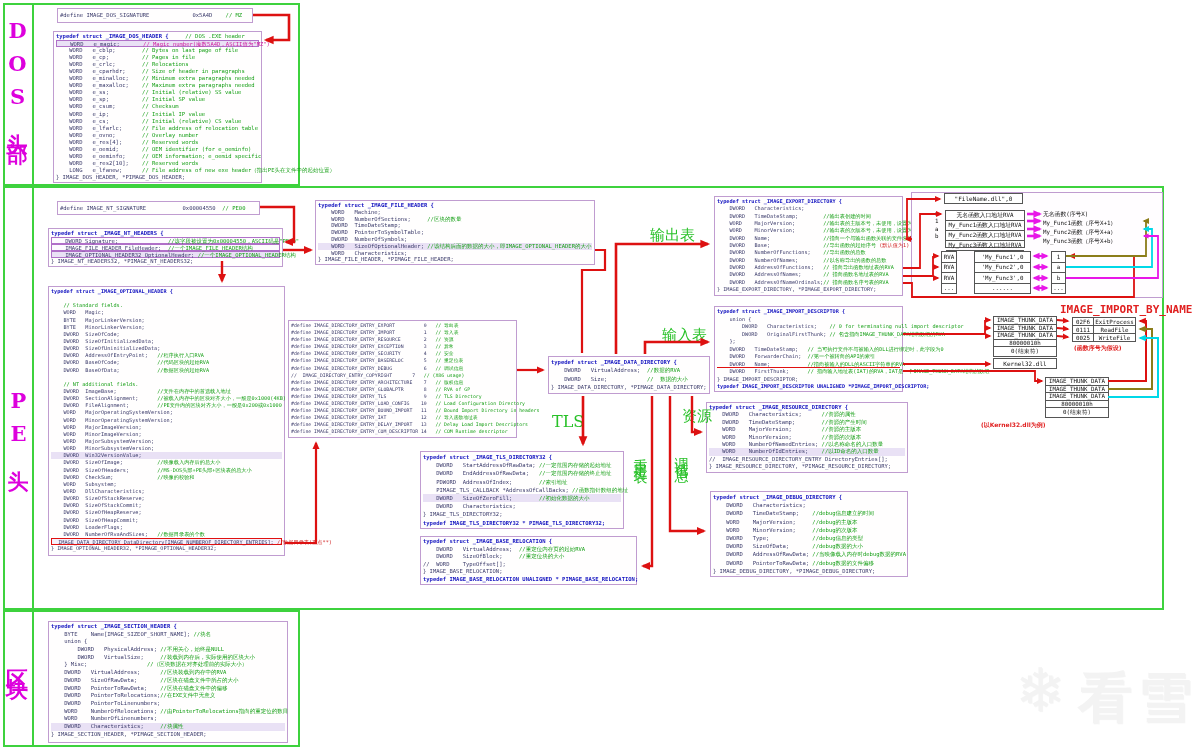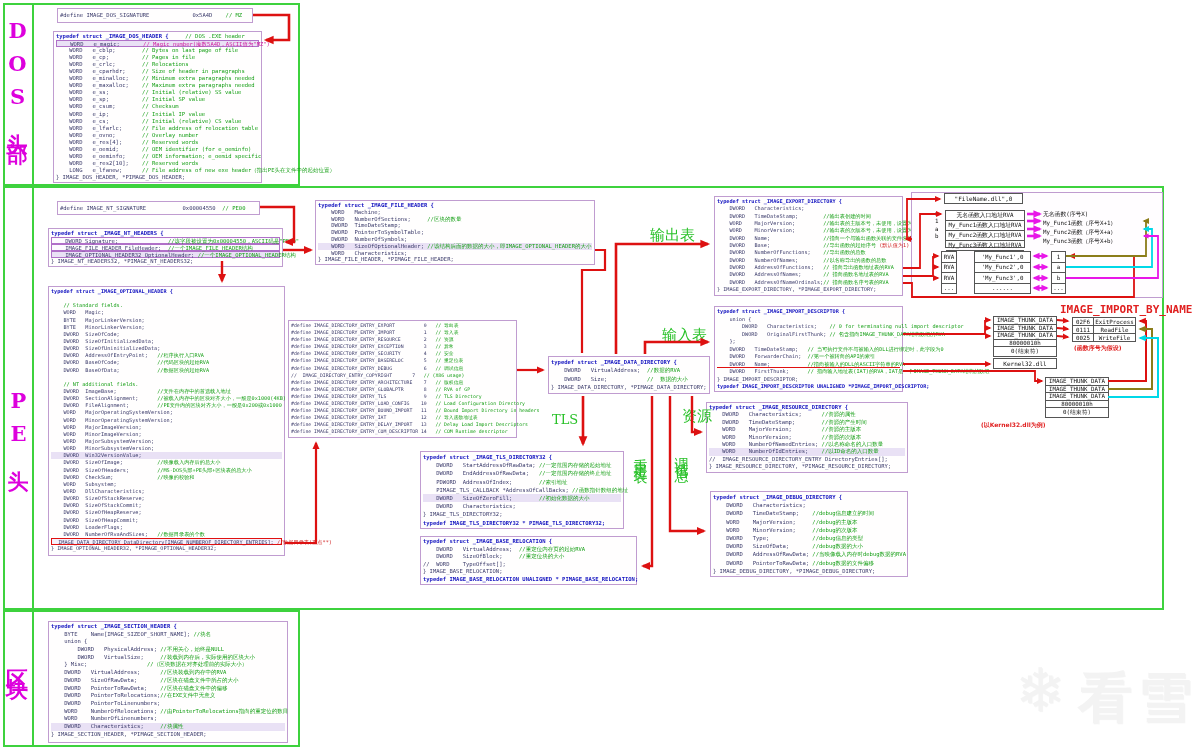--- a/index.html
+++ b/index.html
@@ -76,21 +76,21 @@
 <div class="cbox" style="left:714px;top:306px;width:189px;height:86px;--lh:7.5px;font-size:5.2px"><div class="cl"><span class="kw">typedef struct _IMAGE_IMPORT_DESCRIPTOR {</span></div><div class="cl"><span class="cd">    union {</span></div><div class="cl"><span class="cd">        DWORD   Characteristics;    </span><span class="cm">// 0 for terminating null import descriptor</span></div><div class="cl"><span class="cd">        DWORD   OriginalFirstThunk; </span><span class="cm">// 包含指向IMAGE_THUNK_DATA结构数组的RVA</span></div><div class="cl"><span class="cd">    };</span></div><div class="cl"><span class="cd">    DWORD   TimeDateStamp;   </span><span class="cm">// 当可执行文件不与被输入的DLL进行绑定时，此字段为0</span></div><div class="cl"><span class="cd">    DWORD   ForwarderChain;  </span><span class="cm">//第一个被转向的API的索引</span></div><div class="cl hl-uline"><span class="cd">    DWORD   Name;            </span><span class="cm">//指向被输入的DLL的ASCII字符串的RVA</span></div><div class="cl"><span class="cd">    DWORD   FirstThunk;      </span><span class="cm">// 指向输入地址表(IAT)的RVA，IAT是一个IMAGE_THUNK_DATA结构的数组</span></div><div class="cl"><span class="cd">} IMAGE_IMPORT_DESCRIPTOR;</span></div><div class="cl"><span class="kw">typedef IMAGE_IMPORT_DESCRIPTOR UNALIGNED *PIMAGE_IMPORT_DESCRIPTOR;</span></div></div>
 <div class="cbox" style="left:706px;top:402px;width:202px;height:71px;--lh:7.4px"><div class="cl"><span class="kw">typedef struct _IMAGE_RESOURCE_DIRECTORY {</span></div><div class="cl"><span class="cd">    DWORD   Characteristics;      </span><span class="cm">//资源的属性</span></div><div class="cl"><span class="cd">    DWORD   TimeDateStamp;        </span><span class="cm">//资源的产生时间</span></div><div class="cl"><span class="cd">    WORD    MajorVersion;         </span><span class="cm">//资源的主版本</span></div><div class="cl"><span class="cd">    WORD    MinorVersion;         </span><span class="cm">//资源的次版本</span></div><div class="cl"><span class="cd">    WORD    NumberOfNamedEntries; </span><span class="cm">//以名称命名的入口数量</span></div><div class="cl hl-lav"><span class="cd">    WORD    NumberOfIdEntries;    </span><span class="cm">//以ID命名的入口数量</span></div><div class="cl"><span class="cd">//  IMAGE_RESOURCE_DIRECTORY_ENTRY DirectoryEntries[];</span></div><div class="cl"><span class="cd">} IMAGE_RESOURCE_DIRECTORY, *PIMAGE_RESOURCE_DIRECTORY;</span></div></div>
 <div class="cbox" style="left:420px;top:451px;width:204px;height:78px;--lh:8.2px"><div class="cl"><span class="kw">typedef struct _IMAGE_TLS_DIRECTORY32 {</span></div><div class="cl"><span class="cd">    DWORD   StartAddressOfRawData; </span><span class="cm">//一定范围内存储的起始地址</span></div><div class="cl"><span class="cd">    DWORD   EndAddressOfRawData;   </span><span class="cm">//一定范围内存储的终止地址</span></div><div class="cl"><span class="cd">    PDWORD  AddressOfIndex;        </span><span class="cm">//索引地址</span></div><div class="cl"><span class="cd">    PIMAGE_TLS_CALLBACK *AddressOfCallBacks; </span><span class="cm">//函数指针数组的地址</span></div><div class="cl hl-lav"><span class="cd">    DWORD   SizeOfZeroFill;        </span><span class="cm">//初始化数据的大小</span></div><div class="cl"><span class="cd">    DWORD   Characteristics;</span></div><div class="cl"><span class="cd">} IMAGE_TLS_DIRECTORY32;</span></div><div class="cl"><span class="kw">typedef IMAGE_TLS_DIRECTORY32 * PIMAGE_TLS_DIRECTORY32;</span></div></div>
 <div class="cbox" style="left:420px;top:536px;width:217px;height:49px;--lh:7.5px"><div class="cl"><span class="kw">typedef struct _IMAGE_BASE_RELOCATION {</span></div><div class="cl"><span class="cd">    DWORD   VirtualAddress;  </span><span class="cm">//重定位内存页的起始RVA</span></div><div class="cl"><span class="cd">    DWORD   SizeOfBlock;     </span><span class="cm">//重定位块的大小</span></div><div class="cl"><span class="cd">//  WORD    TypeOffset[];</span></div><div class="cl"><span class="cd">} IMAGE_BASE_RELOCATION;</span></div><div class="cl"><span class="kw">typedef IMAGE_BASE_RELOCATION UNALIGNED * PIMAGE_BASE_RELOCATION;</span></div></div>
 <div class="cbox" style="left:710px;top:491px;width:198px;height:86px;--lh:8.2px"><div class="cl"><span class="kw">typedef struct _IMAGE_DEBUG_DIRECTORY {</span></div><div class="cl"><span class="cd">    DWORD   Characteristics;</span></div><div class="cl"><span class="cd">    DWORD   TimeDateStamp;    </span><span class="cm">//debug信息建立的时间</span></div><div class="cl"><span class="cd">    WORD    MajorVersion;     </span><span class="cm">//debug的主版本</span></div><div class="cl"><span class="cd">    WORD    MinorVersion;     </span><span class="cm">//debug的次版本</span></div><div class="cl"><span class="cd">    DWORD   Type;             </span><span class="cm">//debug信息的类型</span></div><div class="cl"><span class="cd">    DWORD   SizeOfData;       </span><span class="cm">//debug数据的大小</span></div><div class="cl"><span class="cd">    DWORD   AddressOfRawData; </span><span class="cm">//当映像载入内存时debug数据的RVA</span></div><div class="cl"><span class="cd">    DWORD   PointerToRawData; </span><span class="cm">//debug数据的文件偏移</span></div><div class="cl"><span class="cd">} IMAGE_DEBUG_DIRECTORY, *PIMAGE_DEBUG_DIRECTORY;</span></div></div>
 <div class="cbox" style="left:48px;top:621px;width:240px;height:122px;--lh:7.7px"><div class="cl"><span class="kw">typedef struct _IMAGE_SECTION_HEADER {</span></div><div class="cl"><span class="cd">    BYTE    Name[IMAGE_SIZEOF_SHORT_NAME]; </span><span class="cm">//块名</span></div><div class="cl"><span class="cd">    union {</span></div><div class="cl"><span class="cd">        DWORD   PhysicalAddress; </span><span class="cm">//不用关心，始终是NULL</span></div><div class="cl"><span class="cd">        DWORD   VirtualSize;     </span><span class="cm">//装载到内存后，实际使用的区块大小</span></div><div class="cl"><span class="cd">    } Misc;                  </span><span class="cm">//（区块数据在对齐处理前的实际大小）</span></div><div class="cl"><span class="cd">    DWORD   VirtualAddress;      </span><span class="cm">//区块装载到内存中的RVA</span></div><div class="cl"><span class="cd">    DWORD   SizeOfRawData;       </span><span class="cm">//区块在磁盘文件中所占的大小</span></div><div class="cl"><span class="cd">    DWORD   PointerToRawData;    </span><span class="cm">//区块在磁盘文件中的偏移</span></div><div class="cl"><span class="cd">    DWORD   PointerToRelocations;</span><span class="cm">//在EXE文件中无意义</span></div><div class="cl"><span class="cd">    DWORD   PointerToLinenumbers;</span></div><div class="cl"><span class="cd">    WORD    NumberOfRelocations; </span><span class="cm">//由PointerToRelocations指向的重定位的数目</span></div><div class="cl"><span class="cd">    WORD    NumberOfLinenumbers;</span></div><div class="cl hl-lav"><span class="cd">    DWORD   Characteristics;     </span><span class="cm">//块属性</span></div><div class="cl"><span class="cd">} IMAGE_SECTION_HEADER, *PIMAGE_SECTION_HEADER;</span></div></div>
 
 <div class="glabel" style="left:650px;top:226px;font-size:15px">输出表</div>
 <div class="glabel" style="left:662px;top:326px;font-size:15px">输入表</div>
 <div class="glabel" style="left:682px;top:407px;font-size:15px">资源</div>
-<div class="glabel" style="left:552px;top:412px;font-size:13px">TLS</div>
+<div class="glabel" style="left:552px;top:412px;font-size:16px">TLS</div>
 <div class="glabel v" style="left:634px;top:447px;font-size:14px">重定位表</div>
 <div class="glabel v" style="left:675px;top:446px;font-size:14px">调试信息</div>
 
 <div class="detailframe" style="left:911px;top:192px;width:252px;height:106px"></div>
 <div class="sbox" style="left:944px;top:193px;width:79px;height:11px">"FileName.dll",0</div>
 <div class="plainlist" style="left:935px;top:210px;width:8px;height:30px">
     <div>0</div>
     <div>1</div>
     <div>a</div>
     <div>b</div>

